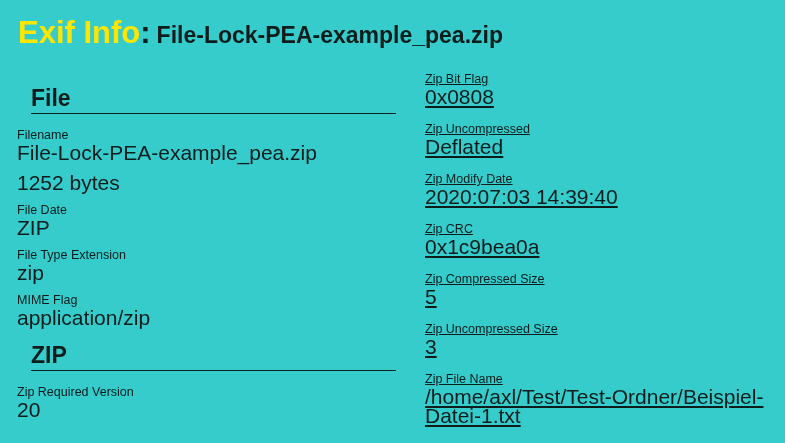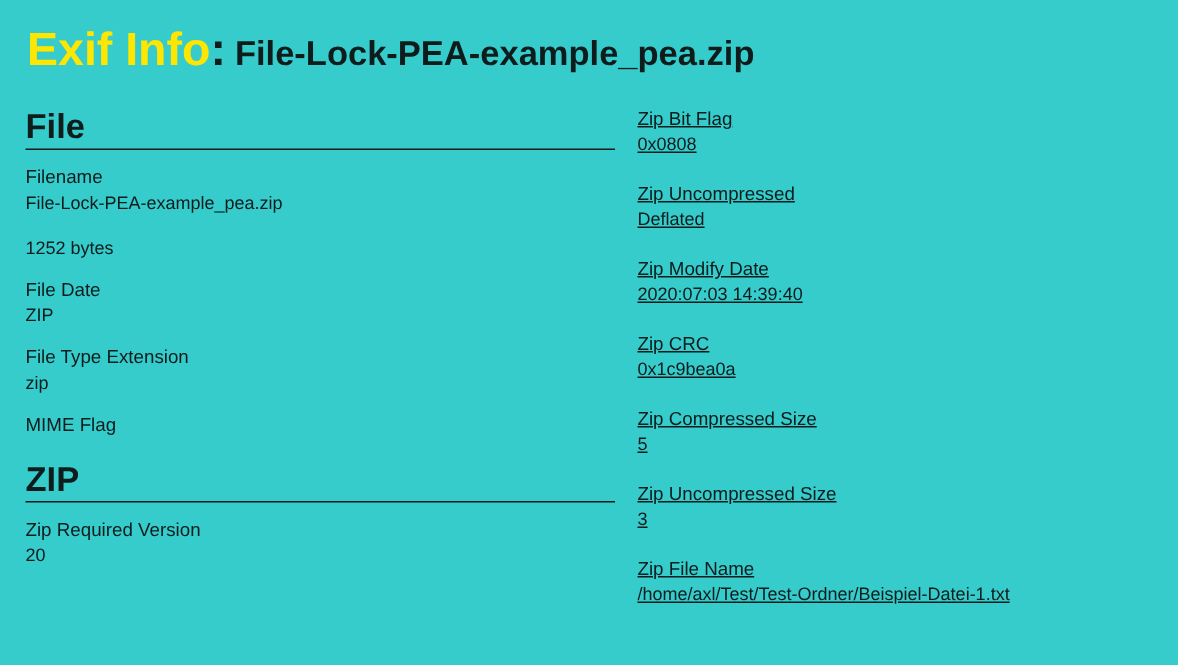--- a/index.html
+++ b/index.html
@@ -50,42 +50,42 @@
     .col-right {
       position: absolute;
       left: 425px;
       top: 72px;
       width: 355px;
       text-decoration: underline;
     }
     .section-head {
       font-size: 23px;
       font-weight: bold;
-      margin: 0;
+      margin: 14px;
       padding: 0 0 1px 0;
       line-height: 28px;
       border-bottom: 1.5px solid #0f1c1c;
     }
     .section-head.zip {
       margin-top: 14px;
     }
     .field {
       margin-top: 11px;
     }
     .col-right .field {
       margin-top: 0;
       margin-bottom: 16px;
     }
     .field-label {
       font-size: 12.5px;
       line-height: 15px;
       display: block;
     }
     .field-value {
-      font-size: 12px;
+      font-size: 21px;
       line-height: 19px;
       display: block;
     }
   </style>
 </head>
 <body>
 
 <div class="page">
 
   <h1 class="title">
@@ -105,20 +105,21 @@
     <div class="field">
       <span class="field-label">File Date</span>
       <span class="field-value">ZIP</span>
     </div>
     <div class="field">
       <span class="field-label">File Type Extension</span>
       <span class="field-value">zip</span>
     </div>
     <div class="field">
       <span class="field-label">MIME Flag</span>
+      <span class="field-value">application/zip</span>
     </div>
 
     <h2 class="section-head zip">ZIP</h2>
 
     <div class="field">
       <span class="field-label">Zip Required Version</span>
       <span class="field-value">20</span>
     </div>
   </div>
 

